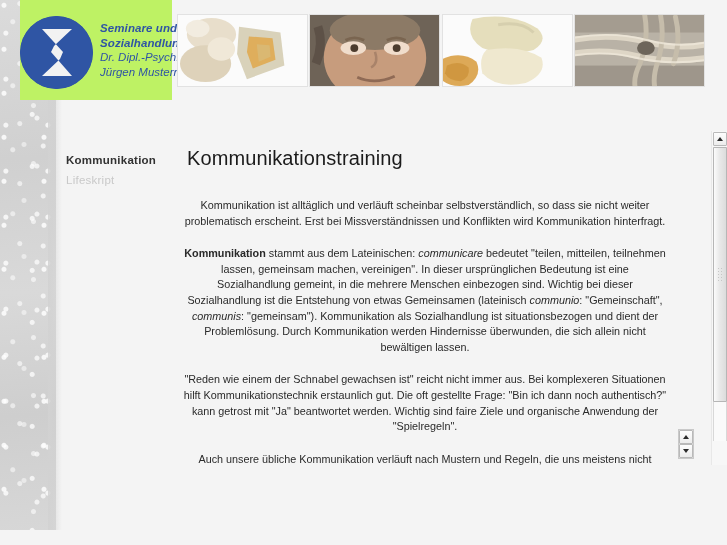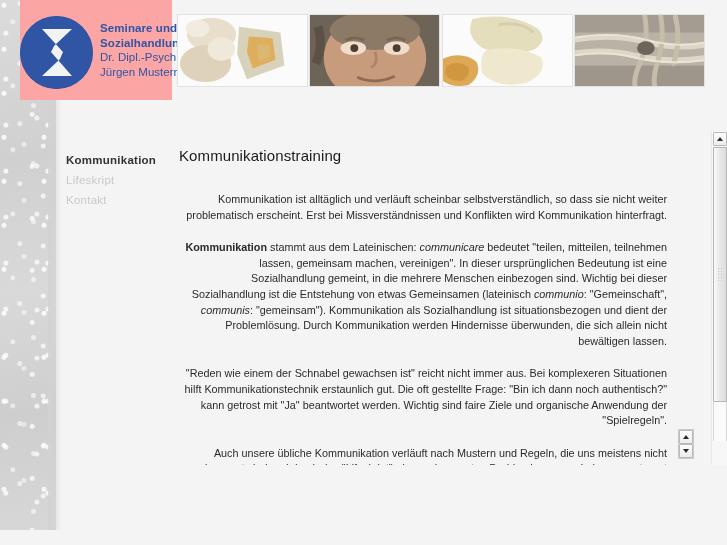--- a/index.html
+++ b/index.html
@@ -62,23 +62,24 @@
     top: 0;
     width: 727px;
     height: 100px;
   }
   #logo-panel {
     position: absolute;
     left: 20px;
     top: 0;
     width: 152px;
     height: 100px;
-    background: #fca5a5;
+    background: #bef264;
     display: flex;
     align-items: center;
+    font-style: italic;
   }
   #logo-mark {
     position: absolute;
     left: 0px;
     top: 16px;
     width: 73px;
     height: 73px;
     border-radius: 50%;
     background: #2f55a4;
     overflow: hidden;
@@ -138,34 +139,34 @@
   
   #content {
     position: absolute;
     left: 179px;
     top: 147px;
     width: 488px;
     height: 318px;
     overflow: hidden;
   }
   #content h1 {
-    margin: 0 0 28px 0;
+    margin: 0 0 28px 8px;
     padding: 0;
-    font-size: 15px;
+    font-size: 20px;
     font-weight: normal;
     color: #1b1b1b;
     letter-spacing: .1px;
   }
   #content p {
     margin: 0 0 17px 4px;
     padding: 0;
     font-size: 10.8px;
     line-height: 15.6px;
     color: #2a2a2a;
-    text-align: right;
+    text-align: center;
   }
   #content p b { font-weight: bold; }
   #content p i { font-style: italic; }
 
   
   #outer-scroll {
     position: absolute;
     right: 0;
     top: 131px;
     width: 16px;
@@ -338,21 +339,20 @@
           <path d="M-4 42 Q30 36 62 44 Q96 52 134 46"></path>
         </g>
         <ellipse cx="72" cy="34" rx="9" ry="7" fill="#6d655a"></ellipse>
       </svg>
     </div>
   </div>
 
   <nav id="nav">
     <a class="nav-item active">Kommunikation</a>
     <a class="nav-item">Lifeskript</a>
-    <a class="nav-item">Kontakt</a>
   </nav>
 
   <div id="content">
     <h1>Kommunikationstraining</h1>
 
     <p>Kommunikation ist alltäglich und verläuft scheinbar selbstverständlich, so dass sie nicht weiter problematisch erscheint. Erst bei Missverständnissen und Konflikten wird Kommunikation hinterfragt.</p>
 
     <p><b>Kommunikation</b><span> stammt aus dem Lateinischen: </span><i>communicare</i><span> bedeutet "teilen, mitteilen, teilnehmen lassen, gemeinsam machen, vereinigen". In dieser ursprünglichen Bedeutung ist eine Sozialhandlung gemeint, in die mehrere Menschen einbezogen sind. Wichtig bei dieser Sozialhandlung ist die Entstehung von etwas Gemeinsamen (lateinisch </span><i>communio</i><span>: "Gemeinschaft", </span><i>communis</i><span>: "gemeinsam"). Kommunikation als Sozialhandlung ist situationsbezogen und dient der Problemlösung. Durch Kommunikation werden Hindernisse überwunden, die sich allein nicht bewältigen lassen.</span></p>
 
     <p>"Reden wie einem der Schnabel gewachsen ist"  reicht nicht immer aus. Bei komplexeren Situationen hilft Kommunikationstechnik erstaunlich gut. Die oft gestellte Frage: "Bin ich dann noch authentisch?" kann getrost mit "Ja" beantwortet werden. Wichtig sind faire Ziele und organische Anwendung der "Spielregeln".</p>

